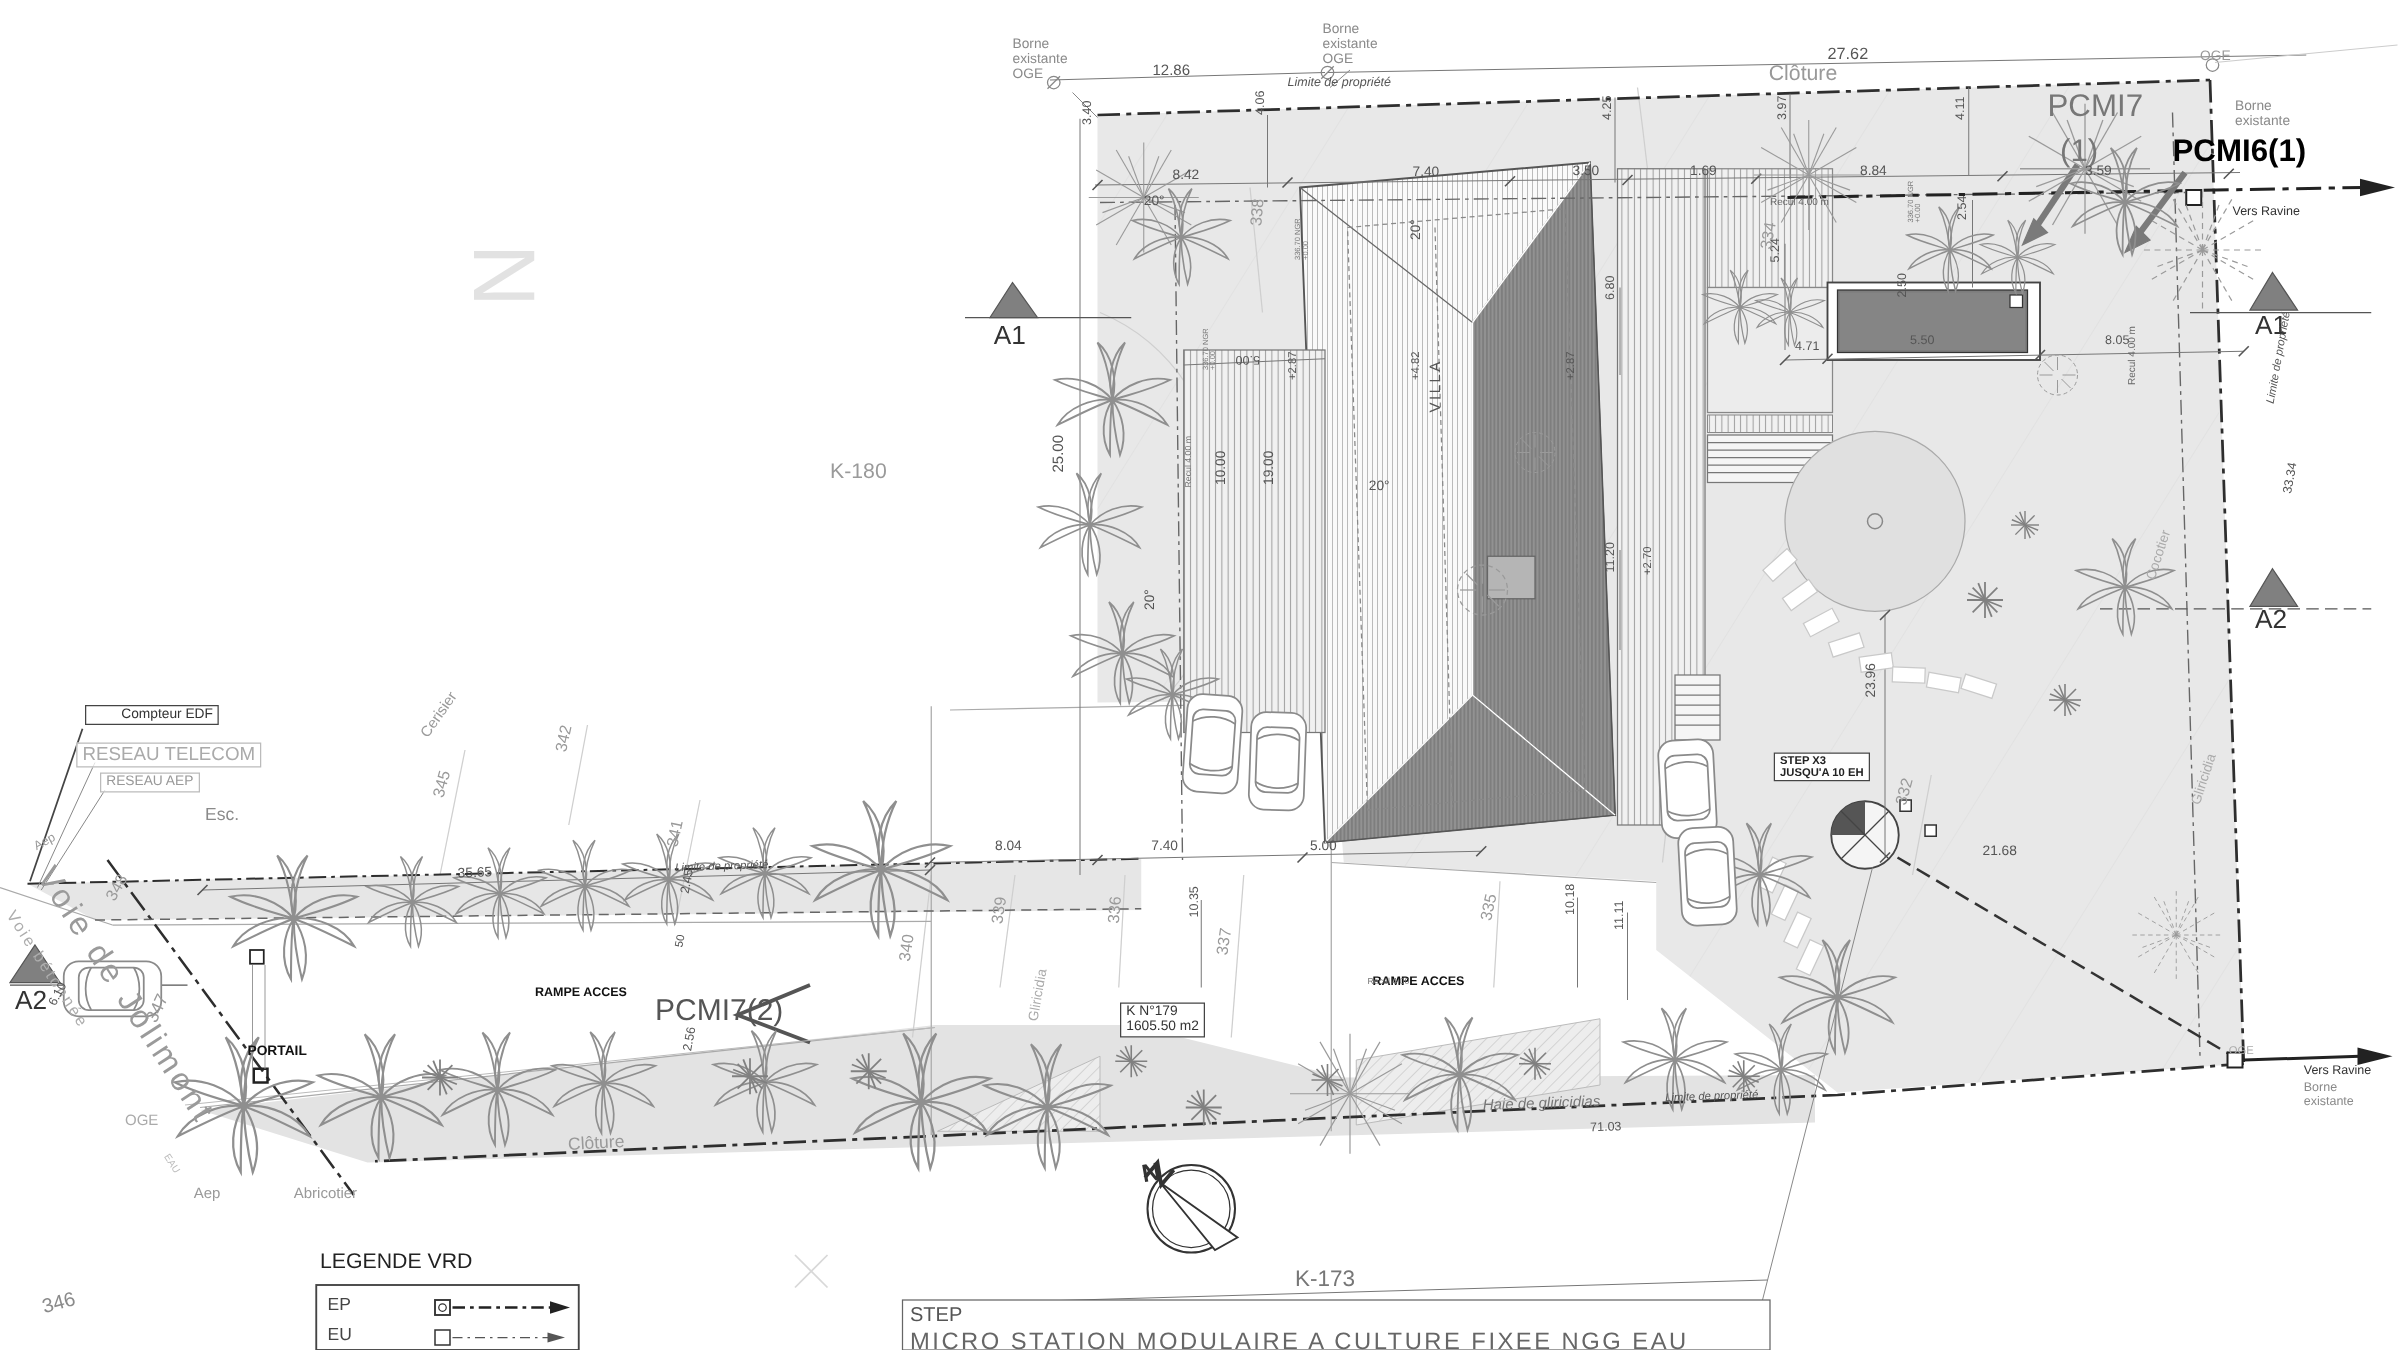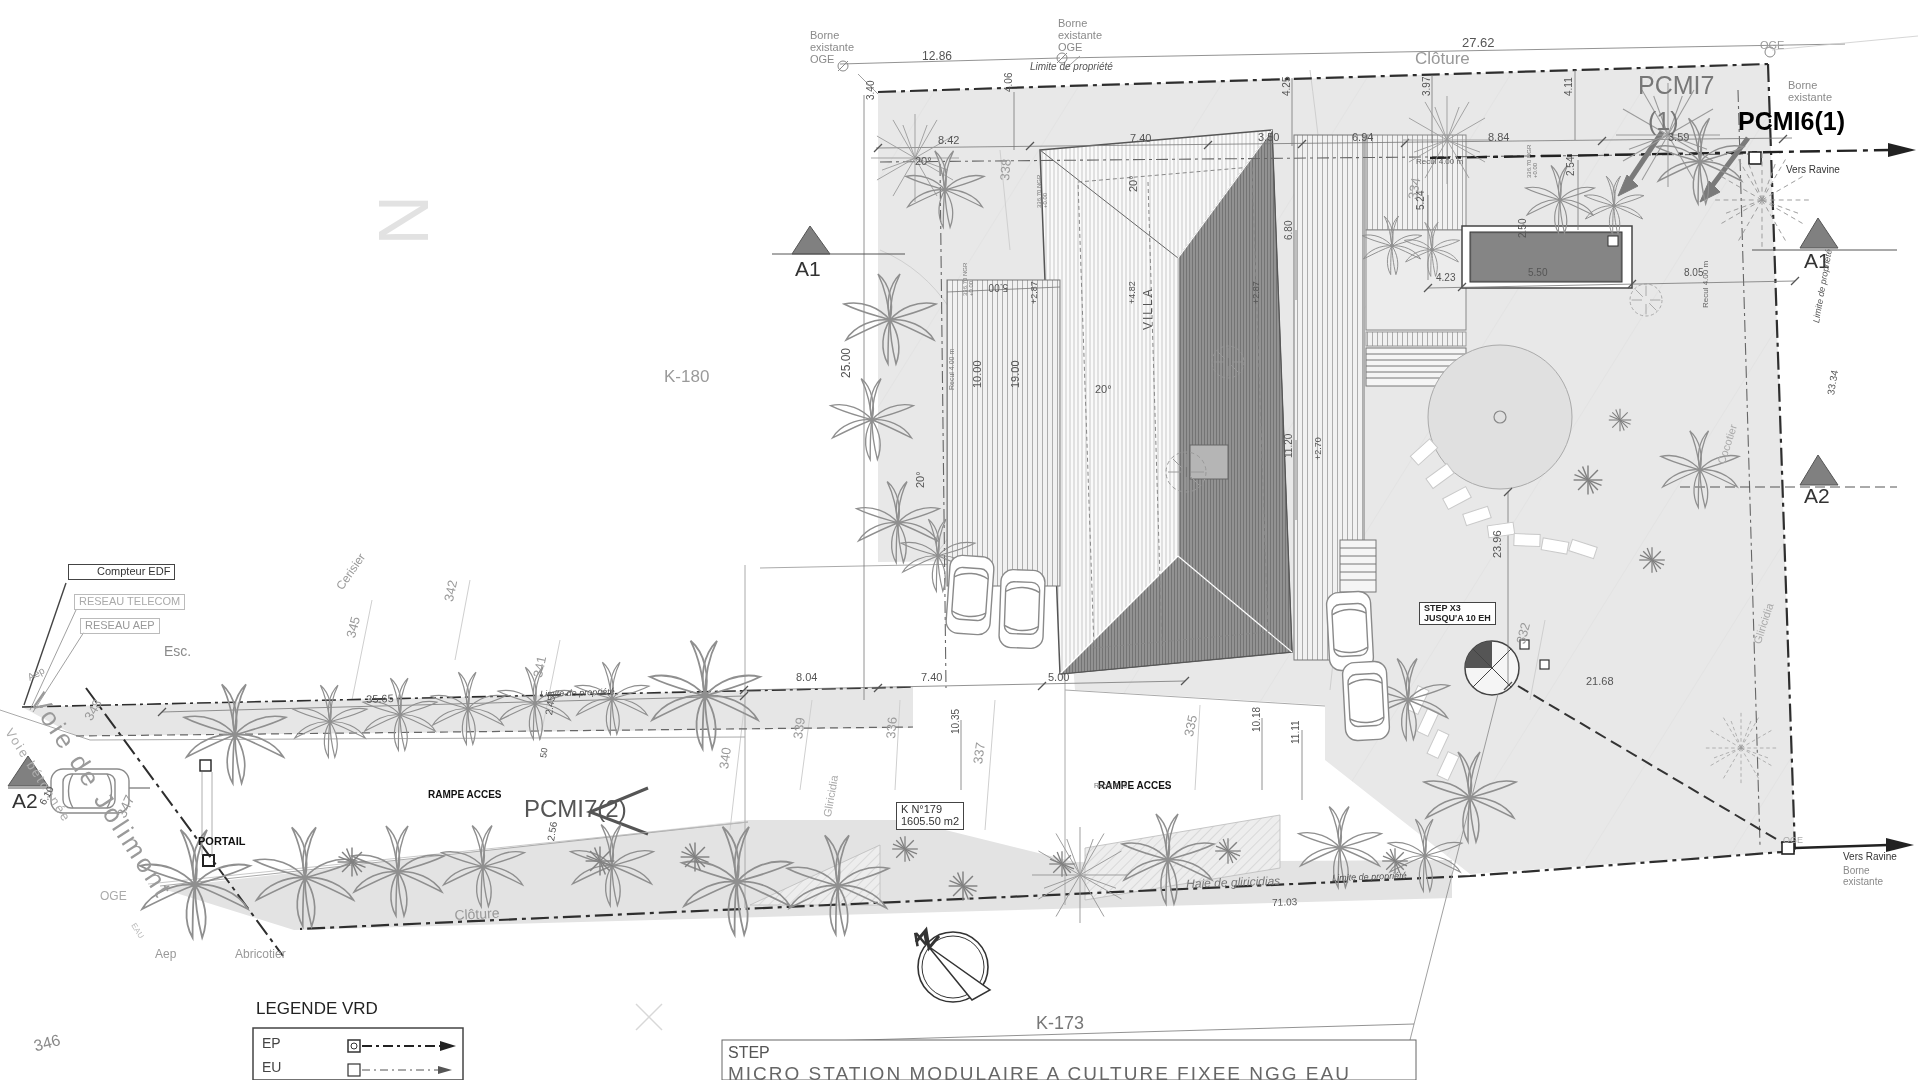--- a/index.html
+++ b/index.html
@@ -418,21 +418,21 @@
       <span class="lbl" style="left: 1415px; top: 50px; font-size: 17px; color: rgb(153, 153, 153);">Clôture</span>
       <span class="lbl" style="left: 1760px; top: 40px; font-size: 11px; color: rgb(153, 153, 153);">OGE</span>
       <span class="lbl" style="left: 1788px; top: 80px; font-size: 11px; color: rgb(138, 138, 138);">Borne
 existante</span>
       <span class="lbl" style="left: 1786px; top: 165px; font-size: 10px; color: rgb(51, 51, 51);">Vers Ravine</span>
       <span class="lbl" style="left: 1638px; top: 72px; font-size: 25px; color: rgb(119, 119, 119);">PCMI7</span>
       <span class="lbl" style="left: 1648px; top: 108px; font-size: 25px; color: rgb(119, 119, 119);">(1)</span>
       <span class="lbl" style="left: 1738px; top: 108px; font-size: 25px; color: #000000; font-weight: bold;">PCMI6(1)</span>
       <span class="lbl" style="left: 1668px; top: 132px; font-size: 11px; color: rgb(85, 85, 85);">3.59</span>
       <span class="lbl" style="left: 1488px; top: 132px; font-size: 11px; color: rgb(85, 85, 85);">8.84</span>
-      <span class="lbl" style="left: 1352px; top: 132px; font-size: 11px; color: rgb(85, 85, 85);">6.94</span>
+      <span class="lbl" style="left: 1352px; top: 132px; font-size: 11px; color: rgb(85, 85, 85);">1.69</span>
       <span class="lbl" style="left: 1258px; top: 132px; font-size: 11px; color: rgb(85, 85, 85);">3.50</span>
       <span class="lbl" style="left: 1130px; top: 133px; font-size: 11px; color: rgb(85, 85, 85);">7.40</span>
       <span class="lbl" style="left: 938px; top: 135px; font-size: 11px; color: rgb(85, 85, 85);">8.42</span>
       <span class="lbl" style="left: 866px; top: 100px; font-size: 10px; color: rgb(85, 85, 85); transform: rotate(-90deg);">3.40</span>
       <span class="lbl" style="left: 1004px; top: 92px; font-size: 10px; color: rgb(85, 85, 85); transform: rotate(-90deg);">4.06</span>
       <span class="lbl" style="left: 1282px; top: 96px; font-size: 10px; color: rgb(85, 85, 85); transform: rotate(-90deg);">4.25</span>
       <span class="lbl" style="left: 1422px; top: 96px; font-size: 10px; color: rgb(85, 85, 85); transform: rotate(-90deg);">3.97</span>
       <span class="lbl" style="left: 1564px; top: 96px; font-size: 10px; color: rgb(85, 85, 85); transform: rotate(-90deg);">4.11</span>
       <span class="lbl" style="left: 1566px; top: 176px; font-size: 10px; color: rgb(85, 85, 85); transform: rotate(-90deg);">2.54</span>
       <span class="lbl" style="left: 1416px; top: 158px; font-size: 8px; color: rgb(102, 102, 102);">Recul 4.00 m</span>
@@ -479,21 +479,21 @@
       <span class="lbl" style="left: 1252px; top: 732px; font-size: 10px; color: rgb(85, 85, 85); transform: rotate(-90deg);">10.18</span>
       <span class="lbl" style="left: 1291px; top: 744px; font-size: 10px; color: rgb(85, 85, 85); transform: rotate(-90deg);">11.11</span>
       <span class="lbl" style="left: 544px; top: 714px; font-size: 10px; color: rgb(85, 85, 85); transform: rotate(-80deg);">2.45</span>
       <span class="lbl" style="left: 539px; top: 757px; font-size: 9px; color: rgb(85, 85, 85); transform: rotate(-80deg);">50</span>
       <span class="lbl" style="left: 546px; top: 840px; font-size: 10px; color: rgb(85, 85, 85); transform: rotate(-80deg);">2.56</span>
       <span class="lbl" style="left: 366px; top: 694px; font-size: 11px; color: rgb(85, 85, 85); transform: rotate(-2deg);">35.65</span>
       <span class="lbl" style="left: 540px; top: 690px; font-size: 9px; color: rgb(85, 85, 85); transform: rotate(-2deg); font-style: italic;">Limite de propriété</span>
       <span class="lbl" style="left: 334px; top: 585px; font-size: 12px; color: rgb(154, 154, 154); transform: rotate(-55deg);">Cerisier</span>
       <span class="lbl" style="left: 164px; top: 644px; font-size: 14px; color: rgb(138, 138, 138);">Esc.</span>
       <span class="lbl bx-dark" style="left: 68px; top: 564px; font-size: 11px; color: rgb(51, 51, 51); padding-left: 28px;">Compteur EDF</span>
-      <span class="lbl bx-light" style="left: 74px; top: 594px; font-size: 11px; color: rgb(170, 170, 170);">RESEAU TELECOM</span>
+      <span class="lbl bx-light" style="left: 61px; top: 594px; font-size: 15px; color: rgb(170, 170, 170);">RESEAU TELECOM</span>
       <span class="lbl bx-light" style="left: 80px; top: 618px; font-size: 11px; color: rgb(153, 153, 153);">RESEAU AEP</span>
       <span class="lbl" style="left: 428px; top: 790px; font-size: 10px; color: rgb(17, 17, 17); font-weight: bold;">RAMPE ACCES</span>
       <span class="lbl" style="left: 1098px; top: 781px; font-size: 10px; color: rgb(17, 17, 17); font-weight: bold;">RAMPE ACCES</span>
       <span class="lbl" style="left: 524px; top: 796px; font-size: 24px; color: rgb(85, 85, 85);">PCMI7(2)</span>
       <span class="lbl bx-dark" style="left: 896px; top: 802px; font-size: 11px; color: rgb(51, 51, 51);">K N°179
 1605.50 m2</span>
       <span class="lbl" style="left: 198px; top: 836px; font-size: 11px; color: rgb(17, 17, 17); font-weight: bold;">PORTAIL</span>
       <span class="lbl" style="left: 100px; top: 890px; font-size: 12px; color: rgb(170, 170, 170);">OGE</span>
       <span class="lbl" style="left: 155px; top: 948px; font-size: 12px; color: rgb(153, 153, 153);">Aep</span>
       <span class="lbl" style="left: 235px; top: 948px; font-size: 12px; color: rgb(153, 153, 153);">Abricotier</span>
@@ -510,21 +510,21 @@
       <span class="lbl" style="left: 1186px; top: 878px; font-size: 12px; color: rgb(119, 119, 119); transform: rotate(-2deg); font-style: italic;">Haie de gliricidias</span>
       <span class="lbl" style="left: 1332px; top: 874px; font-size: 9px; color: rgb(85, 85, 85); transform: rotate(-2deg); font-style: italic;">Limite de propriété</span>
       <span class="lbl" style="left: 1272px; top: 898px; font-size: 10px; color: rgb(85, 85, 85); transform: rotate(-2deg);">71.03</span>
       <span class="lbl" style="left: 822px; top: 816px; font-size: 11px; color: rgb(170, 170, 170); transform: rotate(-80deg);">Gliricidia</span>
       <span class="lbl" style="left: 1752px; top: 642px; font-size: 11px; color: rgb(170, 170, 170); transform: rotate(-72deg);">Gliricidia</span>
       <span class="lbl" style="left: 1716px; top: 462px; font-size: 11px; color: rgb(170, 170, 170); transform: rotate(-72deg);">Cocotier</span>
       <span class="lbl" style="left: 1492px; top: 558px; font-size: 11px; color: rgb(85, 85, 85); transform: rotate(-90deg);">23.96</span>
       <span class="lbl" style="left: 1586px; top: 676px; font-size: 11px; color: rgb(85, 85, 85);">21.68</span>
       <span class="lbl bx-dark" style="left: 1419px; top: 602px; font-size: 9px; color: rgb(34, 34, 34); font-weight: bold;">STEP X3
 JUSQU'A 10 EH</span>
-      <span class="lbl" style="left: 1436px; top: 273px; font-size: 10px; color: rgb(85, 85, 85);">4.23</span>
+      <span class="lbl" style="left: 1436px; top: 273px; font-size: 10px; color: rgb(85, 85, 85);">4.71</span>
       <span class="lbl" style="left: 1528px; top: 268px; font-size: 10px; color: rgb(85, 85, 85);">5.50</span>
       <span class="lbl" style="left: 1518px; top: 238px; font-size: 10px; color: rgb(85, 85, 85); transform: rotate(-90deg);">2.50</span>
       <span class="lbl" style="left: 1684px; top: 268px; font-size: 10px; color: rgb(85, 85, 85);">8.05</span>
       <span class="lbl" style="left: 1702px; top: 308px; font-size: 8px; color: rgb(102, 102, 102); transform: rotate(-90deg);">Recul 4.00 m</span>
       <span class="lbl" style="left: 1812px; top: 322px; font-size: 9px; color: rgb(85, 85, 85); transform: rotate(-80deg); font-style: italic;">Limite de propriété</span>
       <span class="lbl" style="left: 1826px; top: 394px; font-size: 10px; color: rgb(85, 85, 85); transform: rotate(-80deg);">33.34</span>
       <span class="lbl" style="left: 1843px; top: 852px; font-size: 10px; color: rgb(51, 51, 51);">Vers Ravine</span>
       <span class="lbl" style="left: 1783px; top: 836px; font-size: 9px; color: rgb(170, 170, 170);">OGE</span>
       <span class="lbl" style="left: 1843px; top: 866px; font-size: 10px; color: rgb(138, 138, 138);">Borne
 existante</span>

